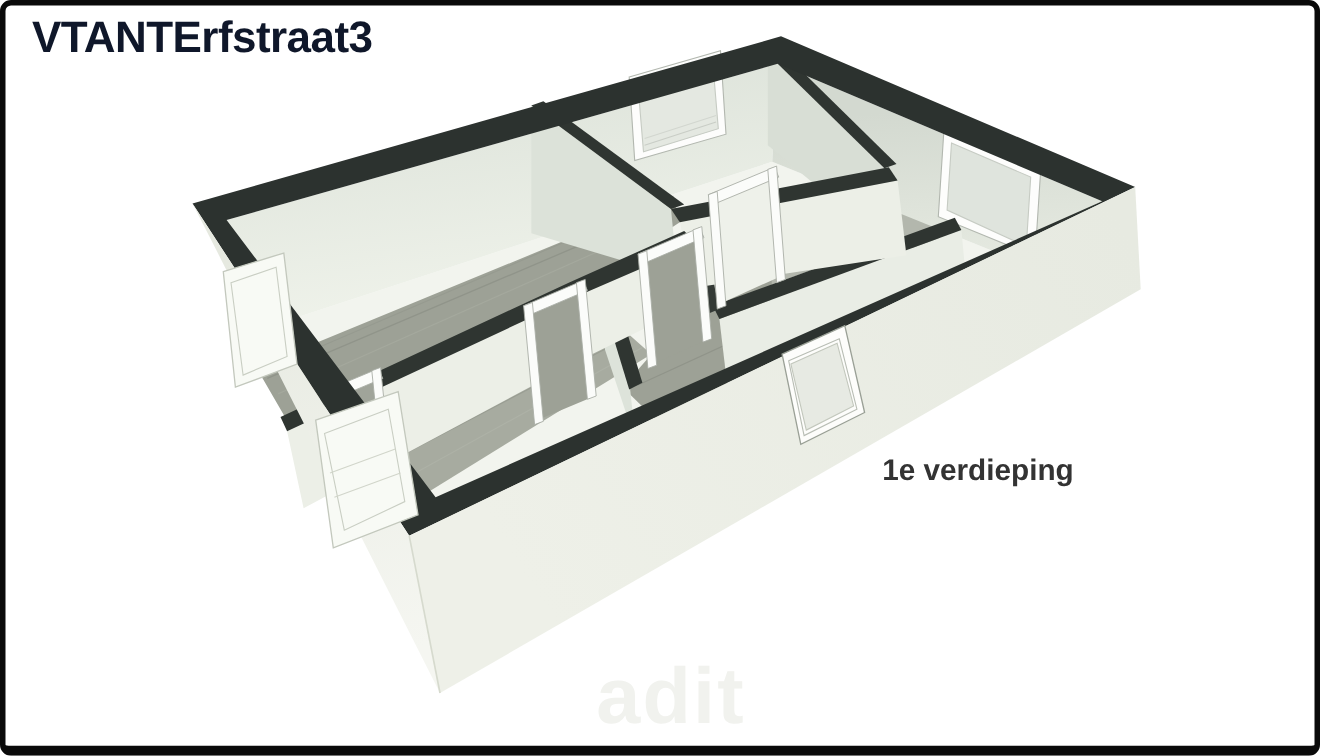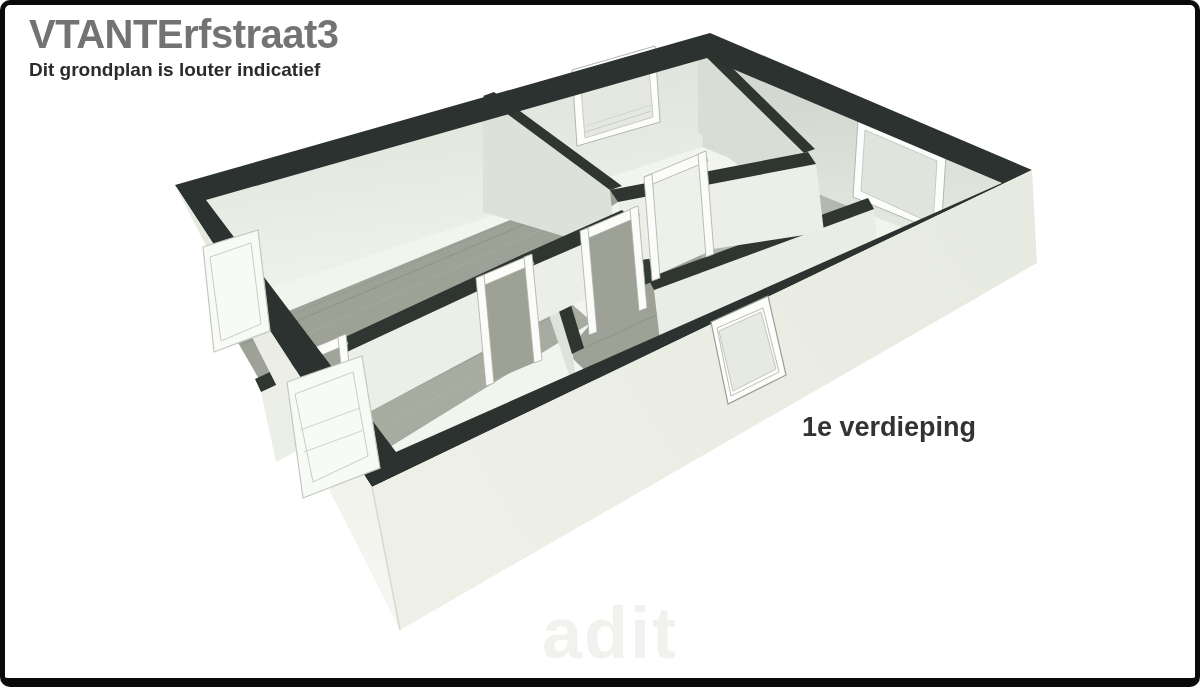--- a/index.html
+++ b/index.html
@@ -1,35 +1,34 @@
 <!DOCTYPE html>
 <html><head>
 <meta charset="utf-8">
 <style>
   html,body{margin:0;padding:0;background:#fff;}
   body{width:1200px;height:687px;position:relative;overflow:hidden;
        font-family:"Liberation Sans", sans-serif;}
   .frame{position:absolute;inset:0;border:5px solid #0a0a0a;border-bottom-width:9px;
          border-radius:10px;box-sizing:border-box;pointer-events:none;z-index:50;}
   .header{position:absolute;left:29px;top:12px;z-index:10;}
-  .title{font-size:40px;font-weight:700;color:#737373;letter-spacing:-0.5px;line-height:1.1;}
+  .title{font-size:40px;font-weight:700;color:#0f172a;letter-spacing:-0.5px;line-height:1.1;}
   .subtitle{font-size:19px;font-weight:700;color:#2b2b2b;margin-top:3px;}
   .floor-label{position:absolute;left:792px;top:412px;font-size:27px;font-weight:700;color:#333;z-index:10;margin-left:10px;}
   .watermark{position:absolute;left:542px;top:592px;font-size:72px;font-weight:700;
              color:#f1f2ee;letter-spacing:2px;z-index:2;}
   svg.plan{position:absolute;left:0;top:0;z-index:5;}
 </style>
 </head>
 <body>
 
 <div class="frame"></div>
 
 <div class="header">
   <div class="title">VTANTErfstraat3</div>
-  <div class="subtitle">Dit grondplan is louter indicatief</div>
 </div>
 
 <div class="watermark">adit</div>
 
 <svg class="plan" width="1200" height="687" viewBox="0 0 1200 687">
   <defs>
     <linearGradient id="g_nw" x1="440" y1="60" x2="470" y2="300" gradientUnits="userSpaceOnUse">
       <stop offset="0" stop-color="#dde3da"></stop>
         <stop offset="1" stop-color="#f1f4ec"></stop>
     </linearGradient>

